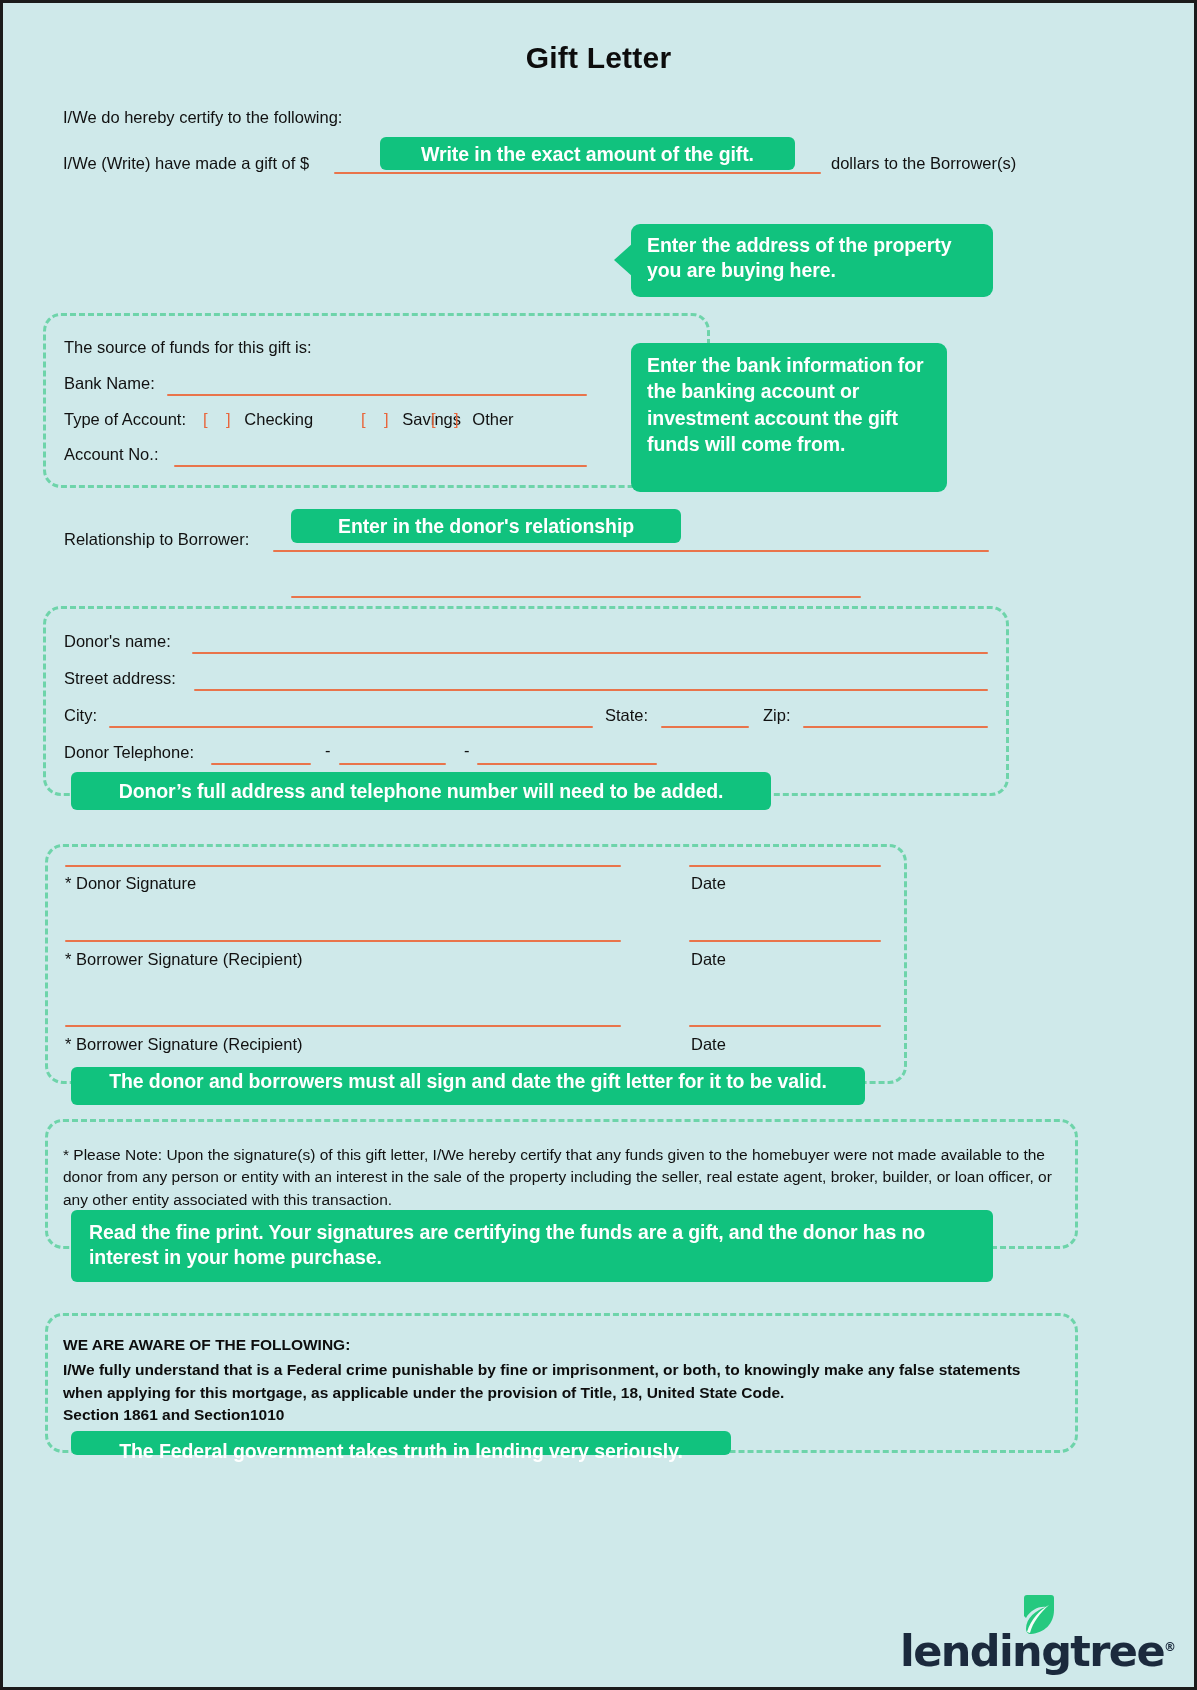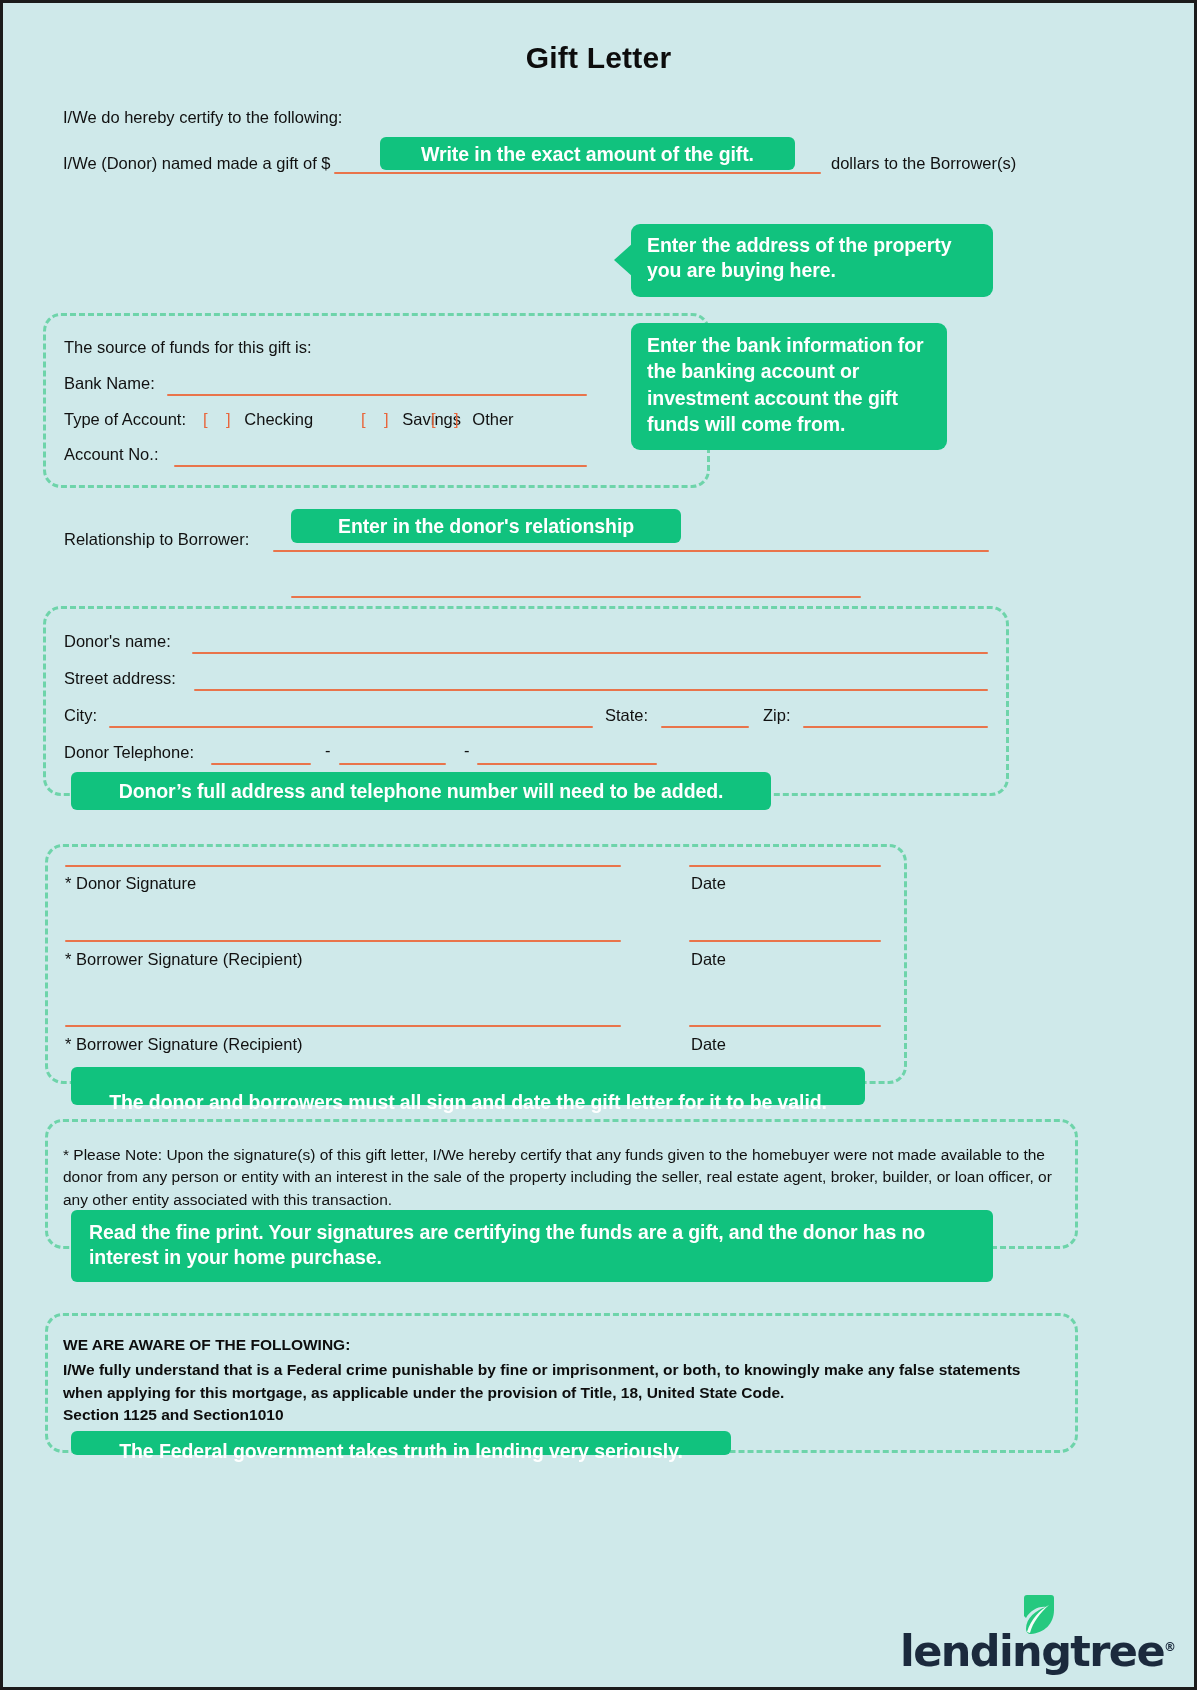--- a/index.html
+++ b/index.html
@@ -132,21 +132,21 @@
 </style>
 </head>
 <body>
 
 <div id="page">
 
   <div class="doc-title">Gift Letter</div>
 
   <div class="body-text" style="left:60px; top:104px;">I/We do hereby certify to the following:</div>
 
-  <div class="body-text" style="left:60px; top:150px;">I/We (Donor) named made a gift of $</div>
+  <div class="body-text" style="left:60px; top:150px;">I/We (Write) have made a gift of $</div>
   <div class="rule" style="left:331px; top:169px; width:487px;"></div>
   <div class="body-text" style="left:828px; top:150px;">dollars to the Borrower(s)</div>
 
   <div class="callout sq" style="left:377px; top:134px; width:415px; height:33px; padding-top:5px; text-align:center;">Write in the exact amount of the gift.</div>
 
   <span class="orange" style="position:absolute; left:604px; top:248px; font-size:16.5px;"></span>
   <div class="rule" style="left:614px; top:267px; width:0px;"></div>
 
   <div class="callout" style="left:628px; top:221px; width:362px; height:73px;">
     <span class="tail-left-holder"></span>
@@ -185,21 +185,21 @@
     <span class="orange">[</span>
     <span>&nbsp;&nbsp;</span>
     <span class="orange">]</span>
     <span>&nbsp;</span>
     <span>Other</span>
   </div>
 
   <div class="lbl" style="left:61px; top:442px;">Account No.:</div>
   <div class="rule" style="left:171px; top:462px; width:413px;"></div>
 
-  <div class="callout" style="left:628px; top:320px; width:316px; height:127px; line-height:1.35;">Enter the bank information for the banking account or investment account the gift funds will come from.</div>
+  <div class="callout" style="left:628px; top:340px; width:316px; height:149px; line-height:1.35;">Enter the bank information for the banking account or investment account the gift funds will come from.</div>
 
   <div class="lbl" style="left:61px; top:527px;">Relationship to Borrower:</div>
   <div class="rule" style="left:270px; top:547px; width:716px;"></div>
   <div class="rule" style="left:288px; top:593px; width:570px;"></div>
 
   <div class="callout sq" style="left:288px; top:506px; width:390px; height:34px; padding-top:5px; text-align:center;">Enter in the donor's relationship</div>
 
   <div class="dash-box" style="left:40px; top:603px; width:966px; height:190px;"></div>
 
   <div class="lbl" style="left:61px; top:629px;">Donor's name:</div>
@@ -236,31 +236,31 @@
   <div class="rule" style="left:62px; top:937px; width:556px;"></div>
   <div class="lbl" style="left:62px; top:947px;">* Borrower Signature (Recipient)</div>
   <div class="rule" style="left:686px; top:937px; width:192px;"></div>
   <div class="lbl" style="left:688px; top:947px;">Date</div>
 
   <div class="rule" style="left:62px; top:1022px; width:556px;"></div>
   <div class="lbl" style="left:62px; top:1032px;">* Borrower Signature (Recipient)</div>
   <div class="rule" style="left:686px; top:1022px; width:192px;"></div>
   <div class="lbl" style="left:688px; top:1032px;">Date</div>
 
-  <div class="callout sq" style="left:68px; top:1064px; width:794px; height:38px; padding-top:23px; text-align:center;">The donor and borrowers must all sign and date the gift letter for it to be valid.</div>
+  <div class="callout sq" style="left:68px; top:1064px; width:794px; height:38px; padding-top:2px; text-align:center;">The donor and borrowers must all sign and date the gift letter for it to be valid.</div>
 
   <div class="dash-box" style="left:42px; top:1116px; width:1033px; height:130px;"></div>
   <div class="note" style="left:60px; top:1141px; width:995px;">* Please Note:  Upon the signature(s) of this gift letter, I/We hereby certify that any funds given to the homebuyer were not made available to the donor from any person or entity with an interest in the sale of the property including the seller, real estate agent, broker, builder, or loan officer, or any other entity associated with this transaction.</div>
 
   <div class="callout sq" style="left:68px; top:1207px; width:922px; height:72px; padding:10px 18px;">Read the fine print. Your signatures are certifying the funds are a gift, and the donor has no interest in your home purchase.</div>
 
   <div class="dash-box" style="left:42px; top:1310px; width:1033px; height:140px;"></div>
   <div class="aware" style="left:60px; top:1330px;">WE ARE AWARE OF THE FOLLOWING:</div>
   <div class="aware" style="left:60px; top:1355px; width:997px;">I/We fully understand that is a Federal crime punishable by fine or imprisonment, or both, to knowingly make any false statements when applying for this mortgage, as applicable under the provision of Title, 18, United State Code.</div>
-  <div class="aware" style="left:60px; top:1400px;">Section 1125 and Section1010</div>
+  <div class="aware" style="left:60px; top:1400px;">Section 1861 and Section1010</div>
 
   <div class="callout sq" style="left:68px; top:1428px; width:660px; height:24px; padding-top:8px; text-align:center;">The Federal government takes truth in lending very seriously.</div>
 
   <div class="logo">
     <div class="logo-word">
       <svg class="logo-leaf" viewBox="0 0 40 42">
         <path d="M6 4 C6 2 7 1 9 1 L33 1 C35 1 36 2 36 4 L36 16
                  C36 30 26 39 13 40 C10 40 8 38 8 35 C8 24 18 16 28 13
                  C20 12 12 17 8 24 L6 22 Z" fill="#25c97f"></path>
         <path d="M9 38 C13 25 22 16 31 11 C22 19 15 28 12 39 Z" fill="#ffffff" opacity="0.95"></path>

